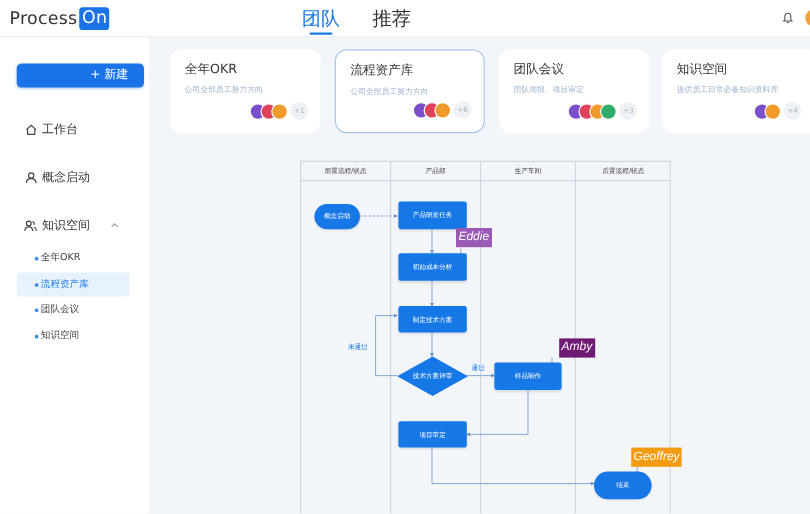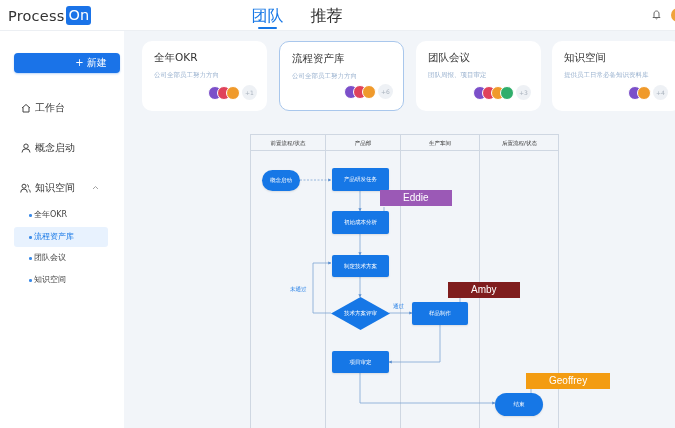--- a/index.html
+++ b/index.html
@@ -31,21 +31,21 @@
   .card-sub { font-size: 6.5px; color: #9ab2cf; margin-top: 6px; white-space: nowrap; }
   .avatars { position: absolute; right: 10px; bottom: 11px; display: flex; align-items: center; }
   .av { width: 14px; height: 14px; border-radius: 50%; margin-left: -5px; border: 1px solid #fff; }
   .more { width: 15px; height: 15px; border-radius: 50%; background: #eef1f5; color: #aab3be; font-size: 6px; display: flex; align-items: center; justify-content: center; margin-left: 2px; }
   .diagram { position: absolute; left: 250px; top: 134px; width: 309px; height: 294px; border: 1px solid #cfd7e2; border-bottom: none; }
   .lane-head { position: absolute; top: 0; height: 16px; border-bottom: 1px solid #cfd7e2; font-size: 5.5px; color: #333; text-align: center; line-height: 16px; }
   .lane-line { position: absolute; top: 0; bottom: 0; width: 1px; background: #cfd7e2; }
 
   .node { position: absolute; background: #1677e6; color: #fff; font-size: 5.5px; display: flex; align-items: center; justify-content: center; border-radius: 2px; box-shadow: 0 1px 2px rgba(0,0,0,0.1); }
   .node.pill { border-radius: 12px; }
-  .tag { position: absolute; color: #fff; font-size: 10px; padding: 1px 23px; line-height: 14px; font-family: "Liberation Sans", sans-serif; }
+  .tag { position: absolute; color: #fff; font-size: 10px; padding: 1px 2px; line-height: 14px; font-family: "Liberation Sans", sans-serif; font-style: italic; }
   .edge-label { position: absolute; font-size: 5.5px; color: #1677e6; }
   svg.edges { position: absolute; left: 0; top: 0; width: 675px; height: 428px; pointer-events: none; }
 </style>
 </head>
 <body>
 
 <div class="topbar">
   <div class="logo">
     <span>Process</span>
       <span class="on">On</span>
@@ -193,14 +193,14 @@
   <span style="position:relative;">技术方案评审</span>
 </div>
 <div class="node" style="left:412px; top:302px; width:56px; height:23px;">样品制作</div>
 <div class="node" style="left:332px; top:351px; width:57px; height:22px;">项目审定</div>
 <div class="node pill" style="left:495px; top:393px; width:48px; height:23px;">结束</div>
 
 <div class="edge-label" style="left:290px; top:286px;">未通过</div>
 <div class="edge-label" style="left:393px; top:303px;">通过</div>
 
 <div class="tag" style="left:380px; top:190px; background:#9b59b6;">Eddie</div>
-<div class="tag" style="left:448px; top:282px; background:#7f1d1d;">Amby</div>
+<div class="tag" style="left:466px; top:282px; background:#701a75;">Amby</div>
 <div class="tag" style="left:526px; top:373px; background:#f39c12;">Geoffrey</div>
 
 </body></html>

